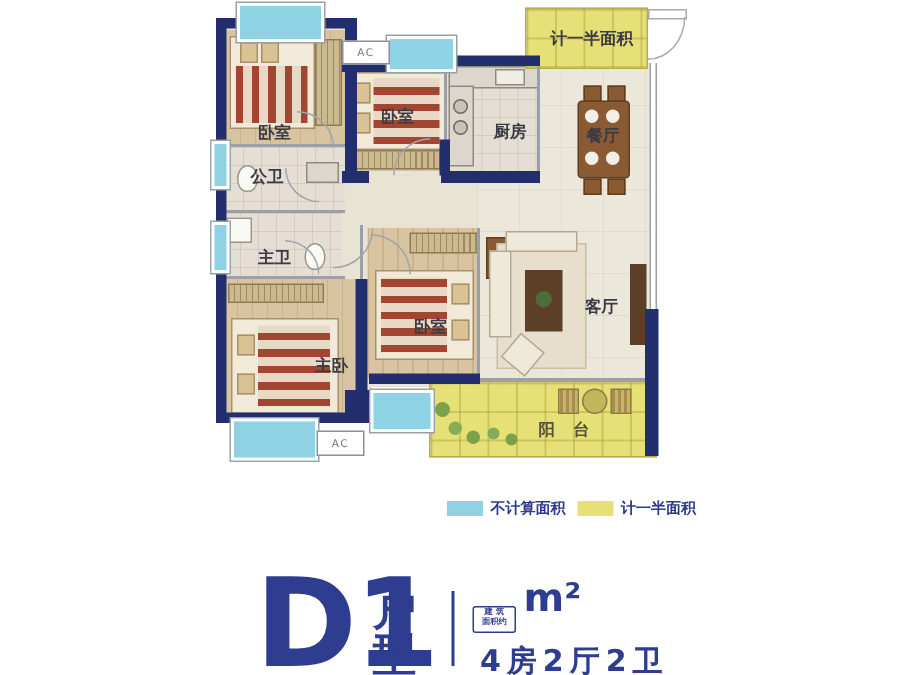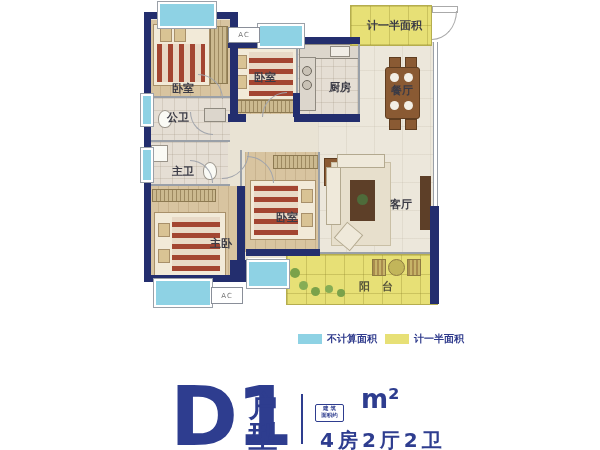--- a/index.html
+++ b/index.html
@@ -42,21 +42,21 @@
   .legend .sw.blue{background:#8ed2e4;}
   .legend .sw.yel{background:#e7e076;}
   .legend .lab{font-size:10px;font-weight:bold;color:#2e3a8c;}
   
   .t-model{position:absolute;left:170px;top:383px;font-size:82px;line-height:0.82;font-weight:bold;color:#2e3d8f;letter-spacing:-2px;}
   .t-suffix{position:absolute;left:246px;top:391px;width:34px;font-size:29px;line-height:1.05;font-weight:bold;color:#2e3d8f;word-break:break-all;text-align:center;}
   .t-div{position:absolute;left:301px;top:394px;width:2px;height:50px;background:#2e3d8f;}
   .t-badge{position:absolute;left:315px;top:404px;width:27px;height:16px;border:1px solid #2e3d8f;border-radius:2px;color:#2e3d8f;font-size:5.5px;line-height:1.25;text-align:center;font-weight:bold;}
   .t-area{position:absolute;left:347px;top:384px;display:flex;align-items:baseline;color:#2e3d8f;font-weight:bold;}
   .t-area .num{font-size:48px;letter-spacing:-1px;}
-  .t-area .unit{font-size:26px;margin-left:14px;}
+  .t-area .unit{font-size:26px;margin-left:2px;}
   .t-layout{position:absolute;left:320px;top:427px;font-size:20px;font-weight:bold;color:#2e3d8f;letter-spacing:4px;white-space:nowrap;}
 </style>
 </head>
 <body>
 
 <div class="abs" style="left:0;top:0;width:600px;height:330px;">
 
   <div class="base" style="left:146px;top:14px;width:292px;height:268px;"></div>
   <div class="patch" style="left:232px;top:14px;width:206px;height:28px;"></div>
   <div class="patch" style="left:248px;top:258px;width:38px;height:24px;"></div>

